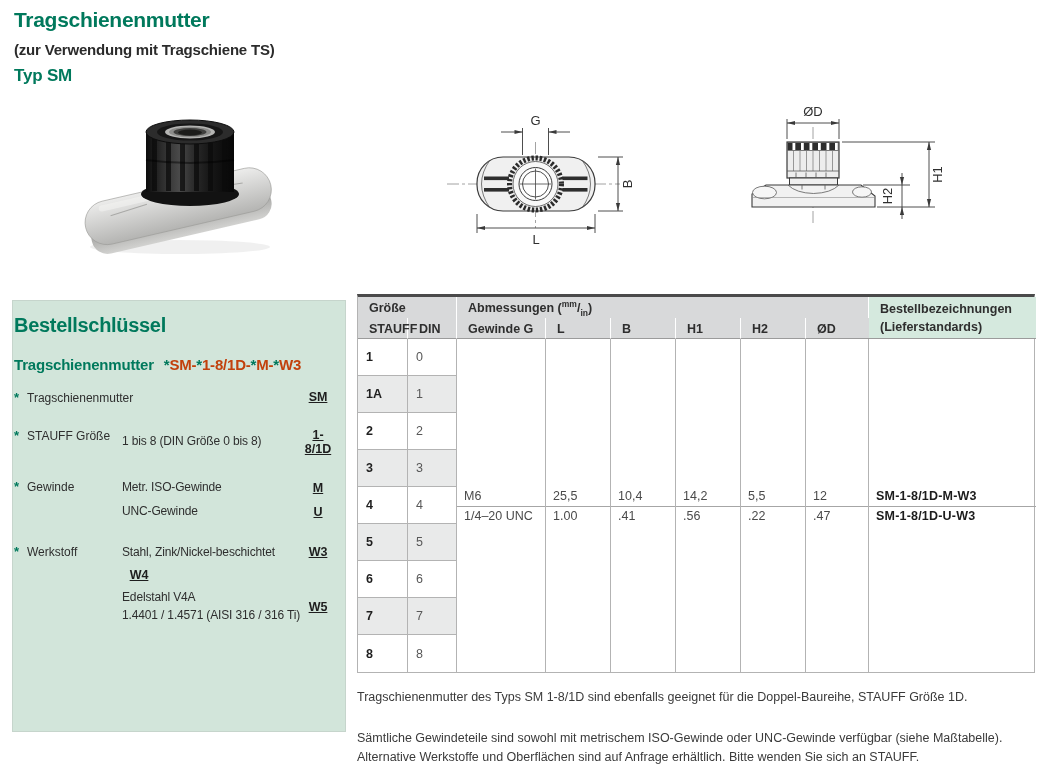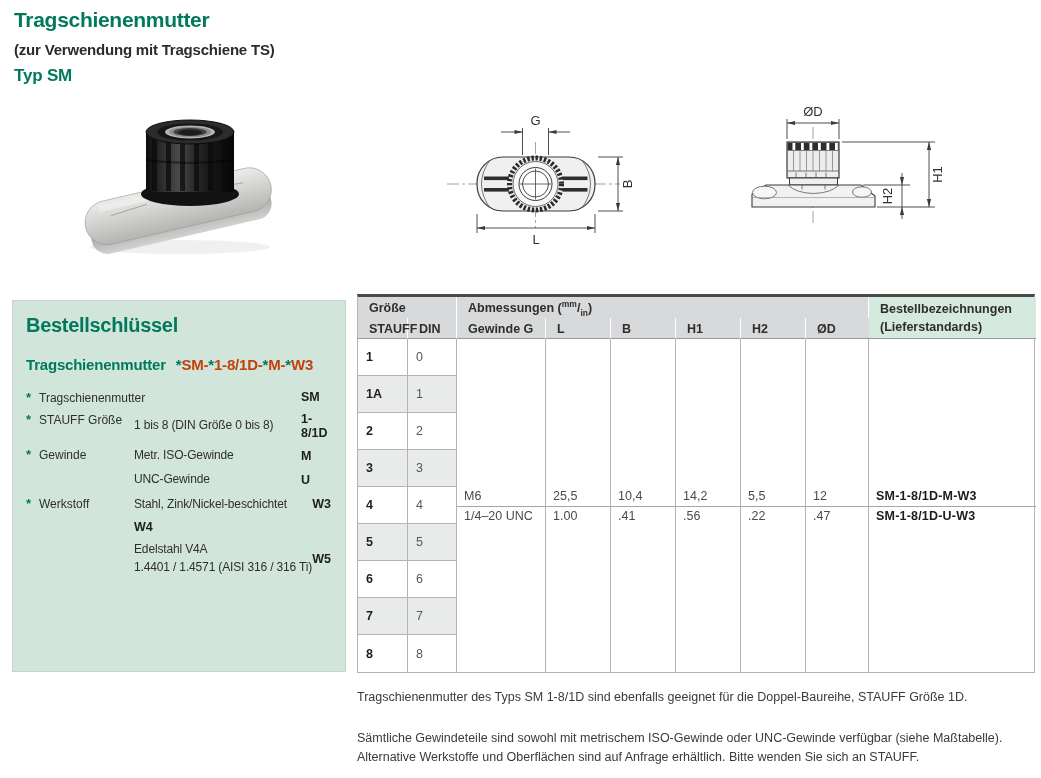--- a/index.html
+++ b/index.html
@@ -22,35 +22,35 @@
   .tview{position:absolute;left:443px;top:100px;width:216px;height:146px;}
   .sview{position:absolute;left:742px;top:93px;width:226px;height:150px;}
   svg text{font-family:"Liberation Sans","DejaVu Sans",sans-serif;}
   .dimtext{font-size:13px;fill:#2f2f2f;}
   .cl{stroke:#8b8b8b;stroke-width:.8;stroke-dasharray:12 3 3 3;fill:none;}
   .dln{stroke:#3a3a3a;stroke-width:.9;fill:none;}
   .thin{stroke:#5a5a5a;stroke-width:.8;fill:none;}
   .arr{fill:#3a3a3a;stroke:none;}
 
   
-  .panel{position:absolute;left:12px;top:300px;width:334px;height:372px;background:var(--panel-bg);
-         border:1px solid #c6d5cc;padding:13px 10px 10px 13px;}
+  .panel{position:absolute;left:12px;top:300px;width:334px;height:432px;background:var(--panel-bg);
+         border:1px solid #c6d5cc;padding:13px 10px 10px 1px;}
   .panel h2{font-size:20px;font-weight:700;color:var(--green);letter-spacing:-.3px;}
   .orderline{margin-top:19px;font-size:15px;font-weight:700;letter-spacing:-.2px;white-space:nowrap;}
   .orderline .pname{color:var(--green);margin-right:10px;}
   .orderline .star, .grp .star{color:var(--green);font-weight:700;}
   .orderline .seg{color:#c2410c;}
-  .groups{margin-top:17px;display:flex;flex-direction:column;gap:7px;font-size:12px;color:#2e2e2e;}
+  .groups{margin-top:17px;display:flex;flex-direction:column;gap:23px;font-size:12px;color:#2e2e2e;}
   .grp{display:flex;}
   .grp .lblcol{width:108px;flex:0 0 108px;white-space:nowrap;}
   .grp .star{display:inline-block;width:13px;font-size:13px;}
   .grp .opts{flex:1;display:flex;flex-direction:column;gap:7px;}
   .opt{display:flex;align-items:center;}
   .opt .desc{flex:1;line-height:1.45;white-space:nowrap;letter-spacing:-.15px;}
-  .opt .code{flex:0 0 34px;text-align:left;font-weight:700;color:#1e1e1e;font-size:12.5px;}
+  .opt .code{flex:0 0 34px;text-align:center;font-weight:700;color:#1e1e1e;font-size:12.5px;text-decoration:underline;}
 
   
   .tblwrap{position:absolute;left:357px;top:294px;width:678px;border:1px solid var(--bl);border-top:3px solid var(--bd);}
   table{border-spacing:0;table-layout:fixed;width:100%;font-size:12.5px;}
   col.c-stauff{width:50px;}col.c-din{width:49px;}col.c-gew{width:89px;}
   col.c-l{width:65px;}col.c-b{width:65px;}col.c-h1{width:65px;}col.c-h2{width:65px;}col.c-od{width:63px;}
   col.c-best{width:167px;}
   th{background:var(--hdr-gray);font-weight:700;color:#2e2e2e;text-align:left;
      height:21px;padding:1px 6px 0 11px;border-right:1px solid #fff;vertical-align:middle;}
   th:last-child{border-right:none;margin-left:48px;}

